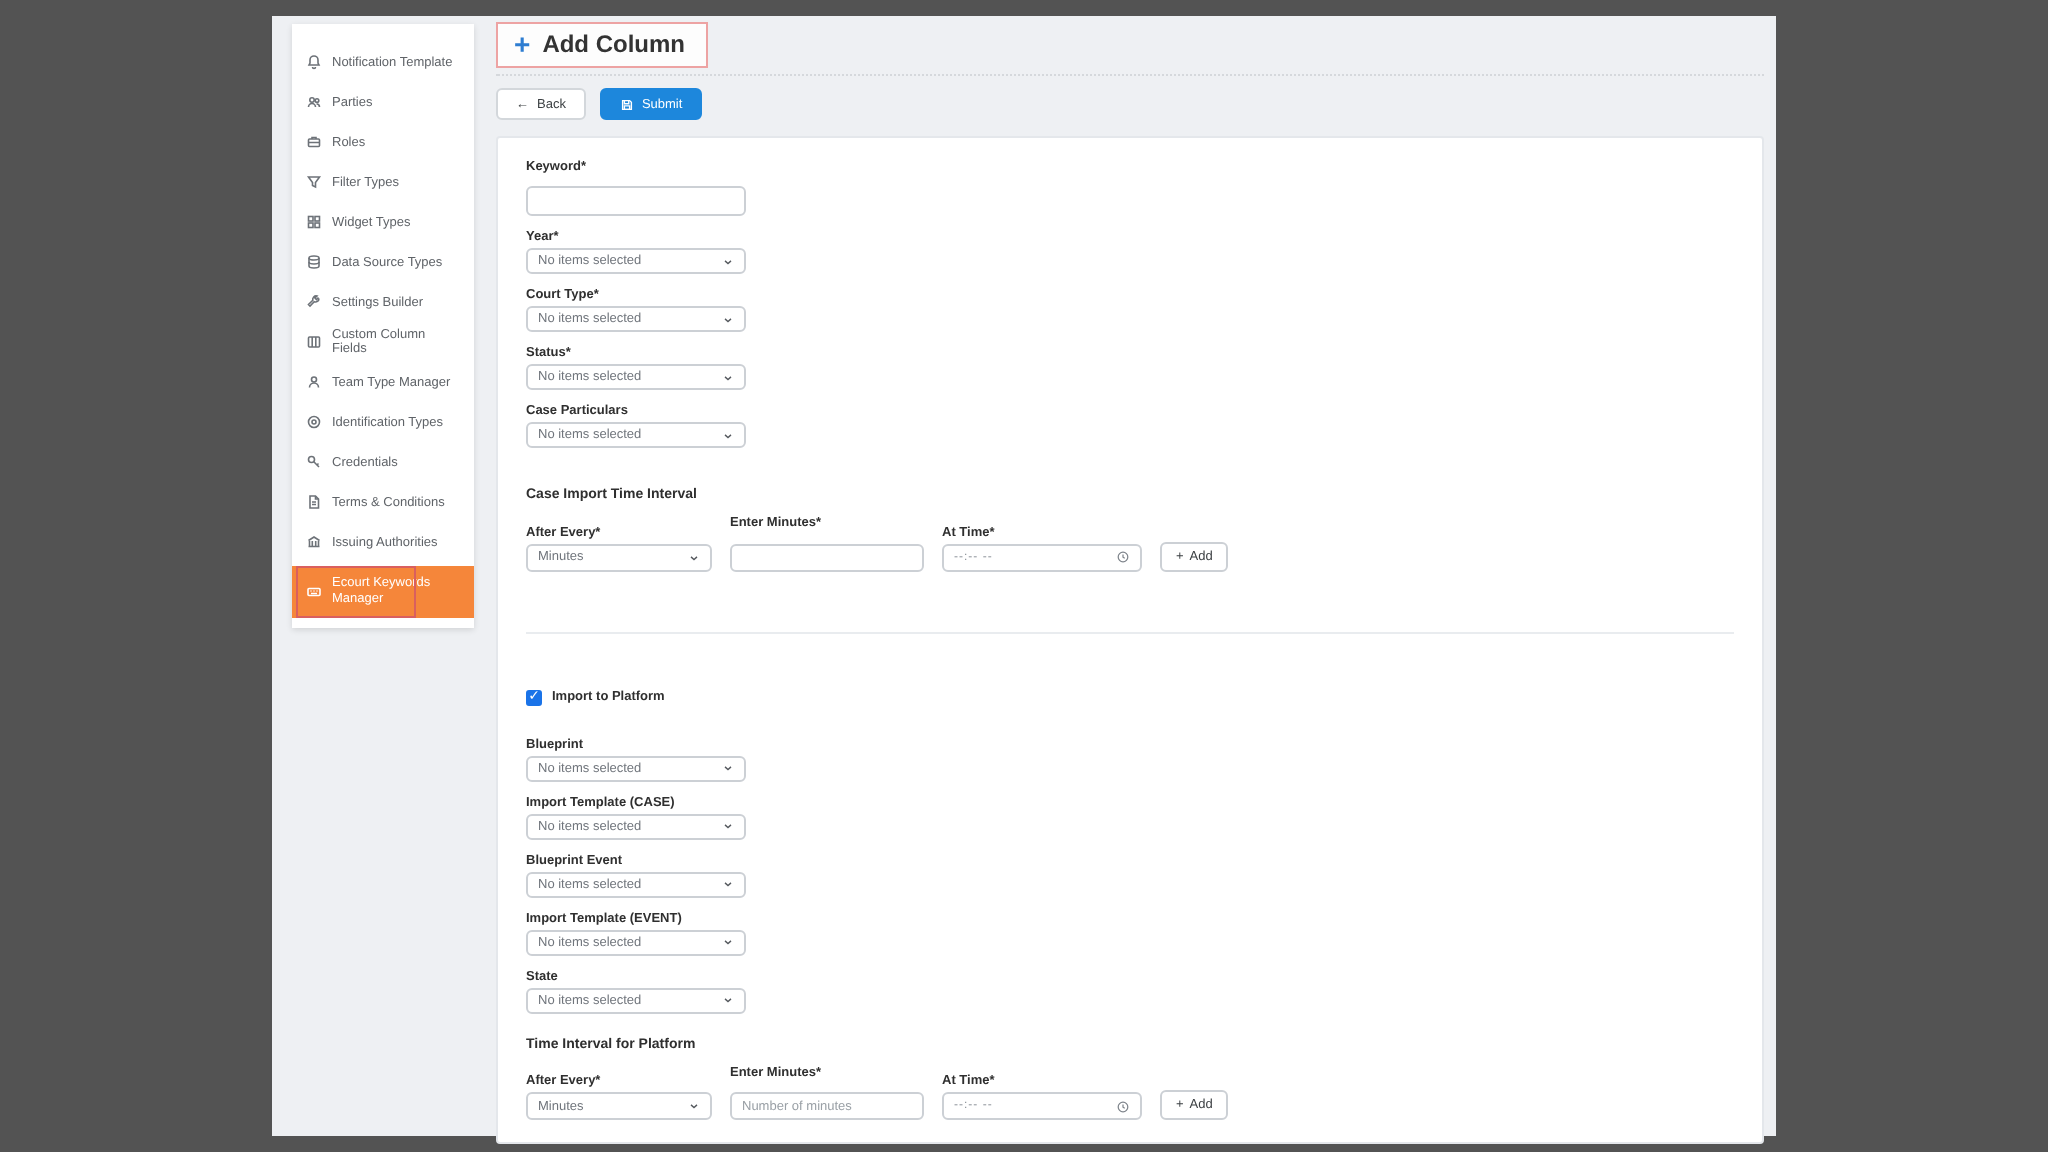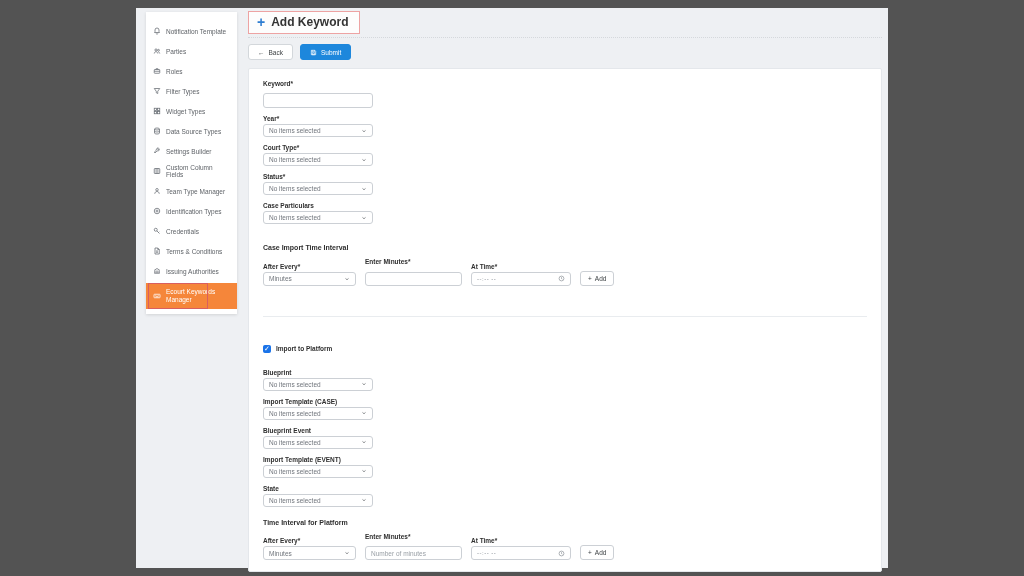--- a/index.html
+++ b/index.html
@@ -261,21 +261,21 @@
         </span>
       <span class="lbl">Ecourt Keywords Manager</span>
       <span class="annot-box"></span>
     </div>
   </nav>
 
   <div class="main">
 
     <div class="header-box">
       <span class="header-plus">+</span>
-      <span class="page-title">Add Keyword</span>
+      <span class="page-title">Add Column</span>
     </div>
     <div class="dotted-sep"></div>
 
     <div class="toolbar">
       <button class="btn btn-back">
         <span>←</span>
         <span>Back</span>
       </button>
       <button class="btn btn-submit">
         <svg viewBox="0 0 16 16" fill="none" stroke="currentColor" stroke-width="1.6">

